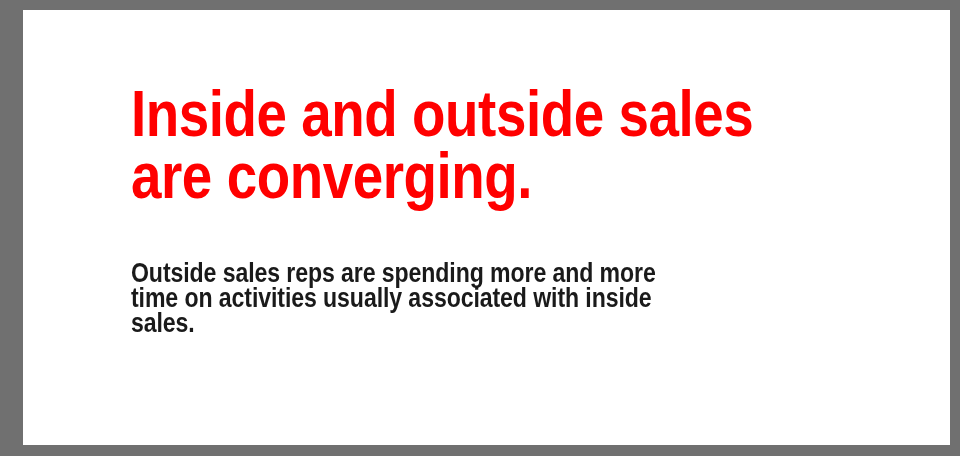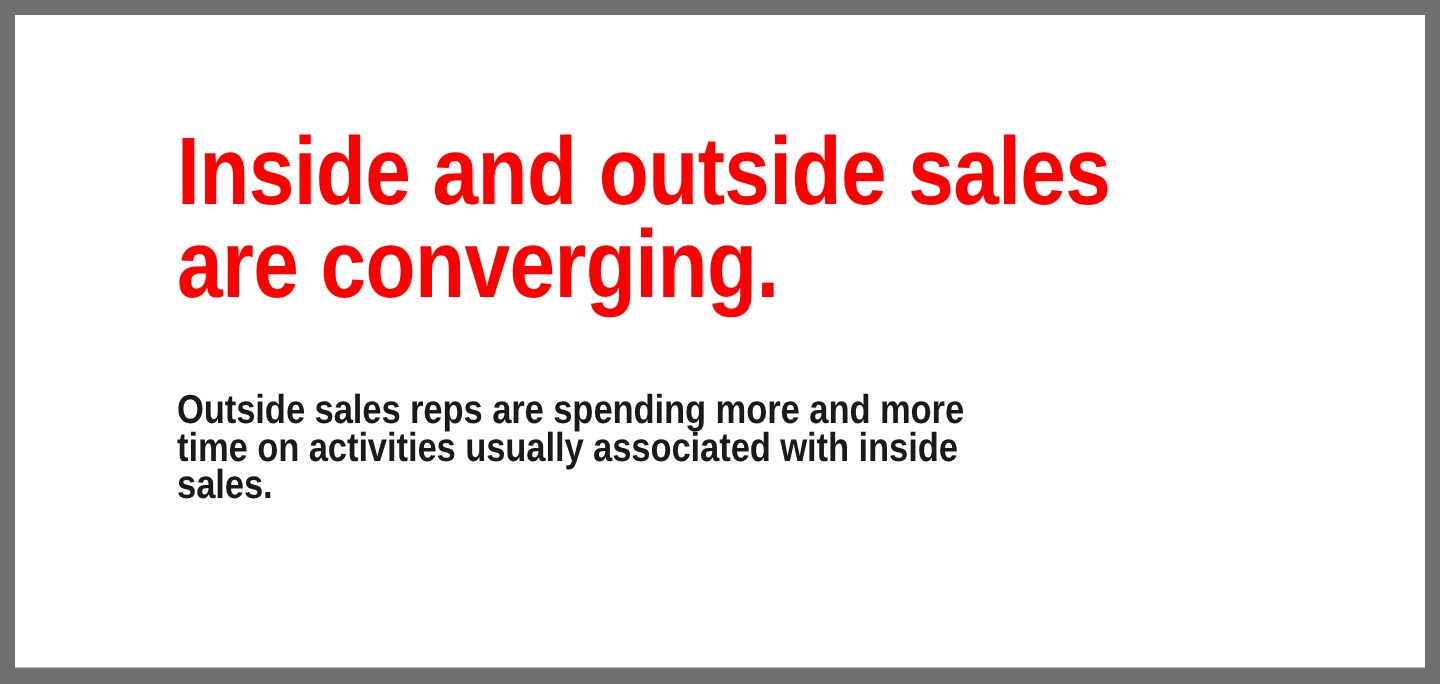--- a/index.html
+++ b/index.html
@@ -13,21 +13,21 @@
     overflow: hidden;
     background: #707070;
     font-family: "Liberation Sans", sans-serif;
   }
 
   .slide-frame {
     box-sizing: border-box;
     width: 960px;
     height: 456px;
     background: #707070;
-    padding: 10px 10px 11px 10px;
+    padding: 10px 10px 11px 23px;
   }
 
   .slide-canvas {
     box-sizing: border-box;
     width: 100%;
     height: 100%;
     background: #FFFFFF;
     position: relative;
     overflow: hidden;
   }

